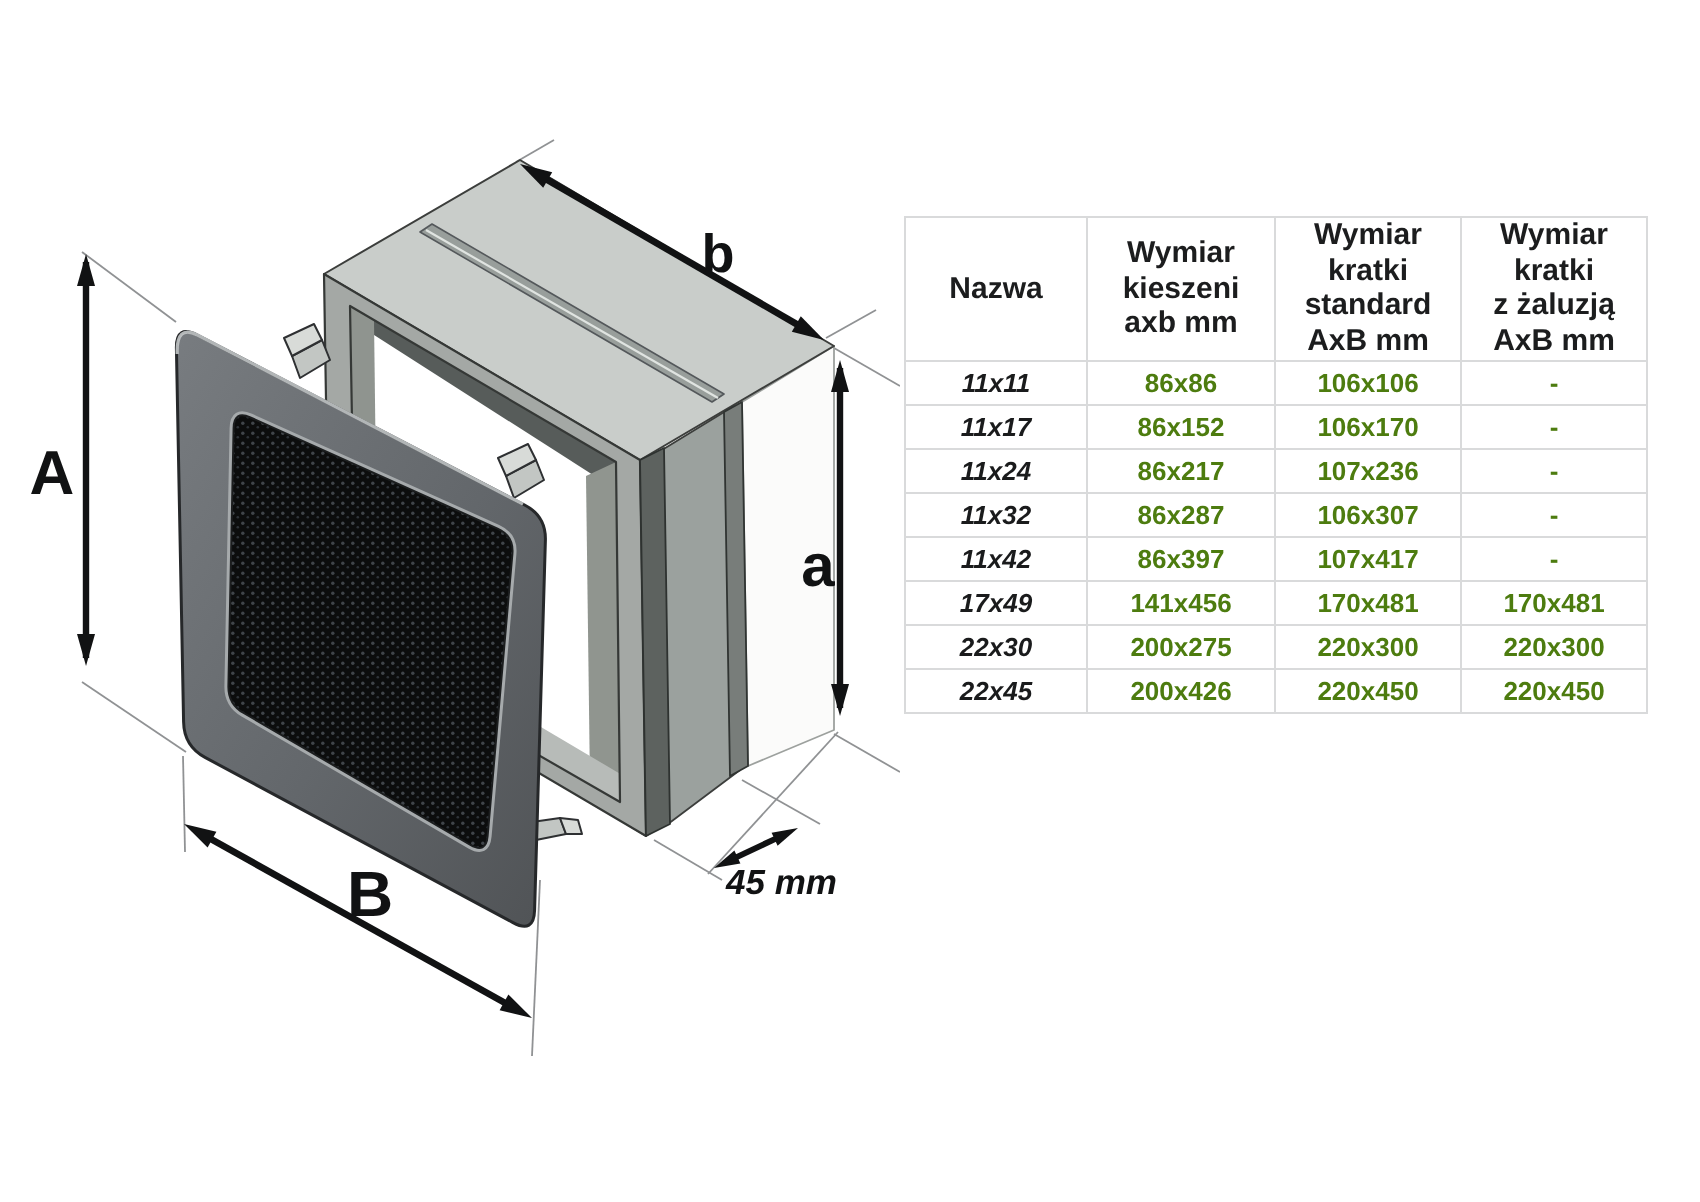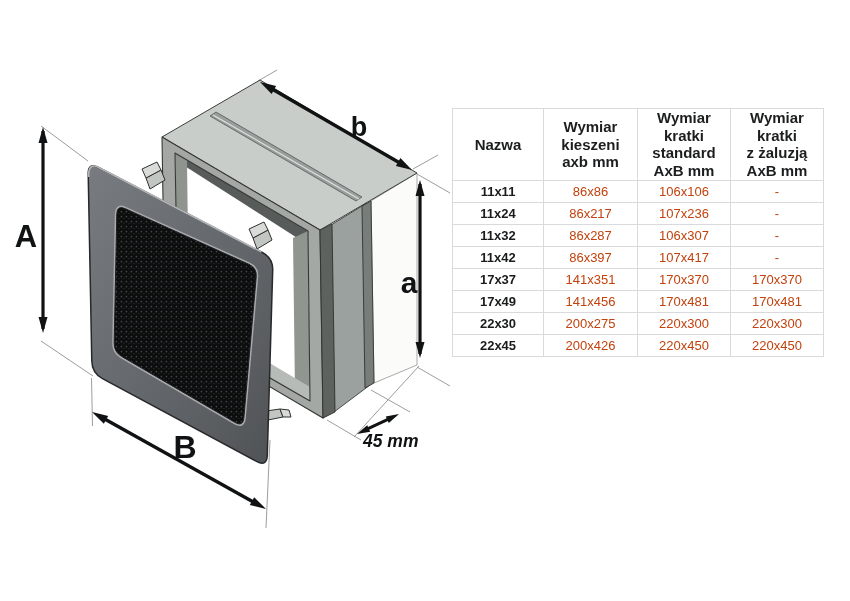--- a/index.html
+++ b/index.html
@@ -18,22 +18,22 @@
   table.spec col.c3{width:93px;}
   table.spec col.c4{width:93px;}
   table.spec th,table.spec td{
     border:1px solid #d9dadb;text-align:center;vertical-align:middle;
     padding:0 2px;overflow:hidden;
   }
   table.spec th{
     height:54px;font-size:15px;font-weight:bold;color:#1c1d1e;
     line-height:1.18;white-space:pre-line;
   }
-  table.spec td{height:21px;font-size:13px;color:#c2410c;font-weight:normal;}
-  table.spec td.name{font-weight:bold;color:#1a1b1c;}
+  table.spec td{height:21px;font-size:13px;color:#4d7c0f;font-weight:bold;}
+  table.spec td.name{font-weight:bold;color:#1a1b1c;font-style:italic;}
   .dim-label{font-family:"Liberation Sans",sans-serif;font-weight:bold;fill:#111213;}
   .dim-label-italic{font-family:"Liberation Sans",sans-serif;font-weight:bold;font-style:italic;fill:#111213;}
 </style>
 </head>
 <body>
 
 <div class="canvas">
 
   <svg class="diagram-svg" width="450" height="601" viewBox="0 0 450 601">
     <defs>
@@ -168,42 +168,42 @@
       </tr>
     </thead>
     <tbody>
       <tr>
         <td class="name">11x11</td>
         <td>86x86</td>
         <td>106x106</td>
         <td>-</td>
       </tr>
       <tr>
+        <td class="name">11x17</td>
+        <td>86x152</td>
+        <td>106x170</td>
+        <td>-</td>
+      </tr>
+      <tr>
         <td class="name">11x24</td>
         <td>86x217</td>
         <td>107x236</td>
         <td>-</td>
       </tr>
       <tr>
         <td class="name">11x32</td>
         <td>86x287</td>
         <td>106x307</td>
         <td>-</td>
       </tr>
       <tr>
         <td class="name">11x42</td>
         <td>86x397</td>
         <td>107x417</td>
         <td>-</td>
-      </tr>
-      <tr>
-        <td class="name">17x37</td>
-        <td>141x351</td>
-        <td>170x370</td>
-        <td>170x370</td>
       </tr>
       <tr>
         <td class="name">17x49</td>
         <td>141x456</td>
         <td>170x481</td>
         <td>170x481</td>
       </tr>
       <tr>
         <td class="name">22x30</td>
         <td>200x275</td>

